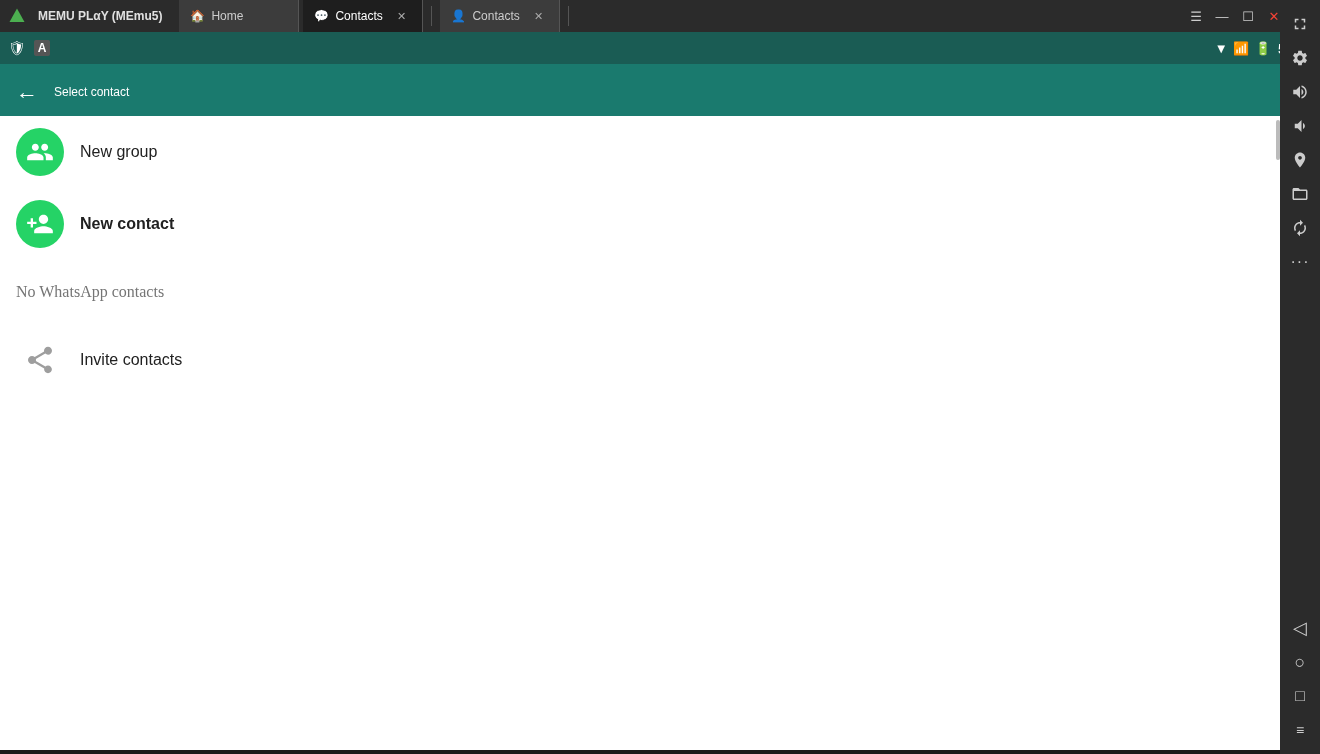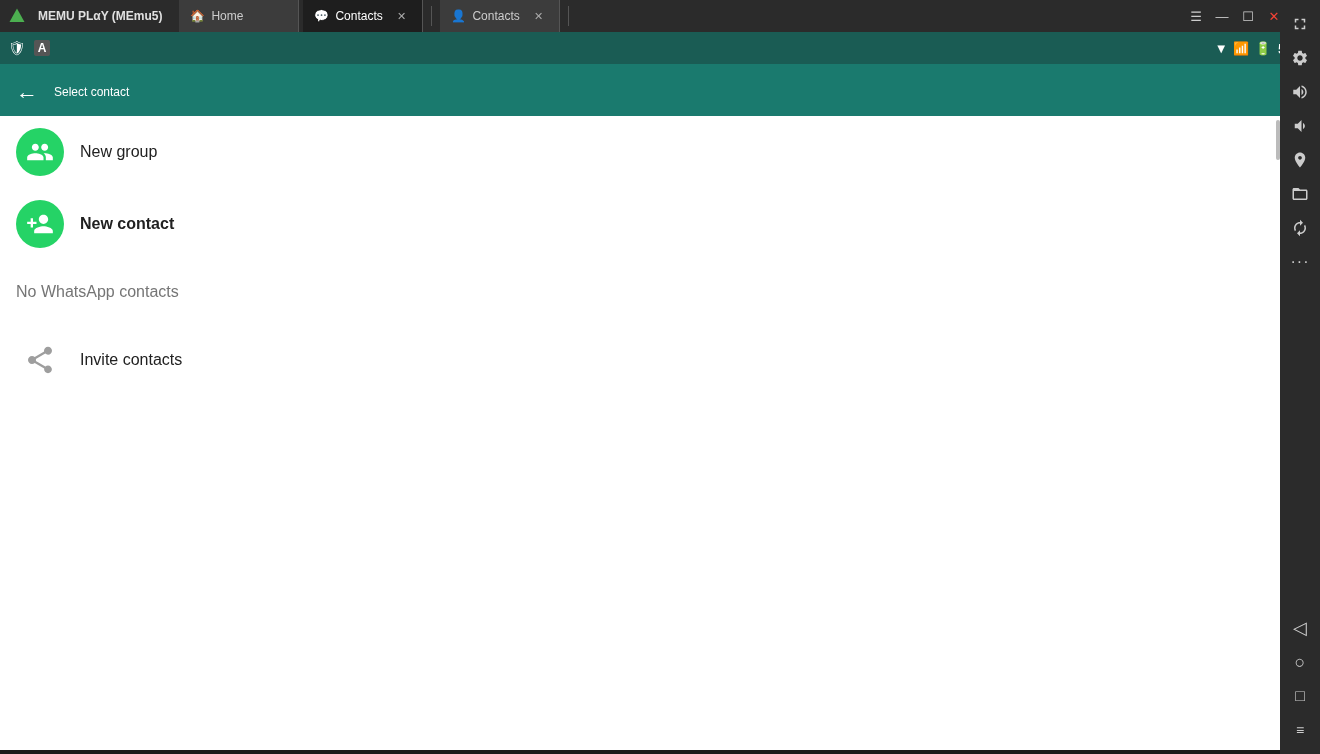--- a/index.html
+++ b/index.html
@@ -189,21 +189,21 @@
 
     <div class="list-item">
       <div class="item-icon-circle">
         <svg width="28" height="28" viewBox="0 0 24 24" fill="white">
           <path d="M15 12c2.21 0 4-1.79 4-4s-1.79-4-4-4-4 1.79-4 4 1.79 4 4 4zm-9-2V7H4v3H1v2h3v3h2v-3h3v-2H6zm9 4c-2.67 0-8 1.34-8 4v2h16v-2c0-2.66-5.33-4-8-4z"></path>
         </svg>
       </div>
       <span class="item-label" style="font-weight:600;text-align:center;">New contact</span>
     </div>
 
-    <div class="list-item" style="">
+    <div class="list-item" style="font-family:Liberation Serif, serif;">
       <span class="item-label" style="color:#757575;">No WhatsApp contacts</span>
     </div>
 
     <div class="list-item">
       <div class="item-icon-share">
         <svg width="32" height="32" viewBox="0 0 24 24" fill="#9e9e9e">
           <path d="M18 16.08c-.76 0-1.44.3-1.96.77L8.91 12.7c.05-.23.09-.46.09-.7s-.04-.47-.09-.7l7.05-4.11c.54.5 1.25.81 2.04.81 1.66 0 3-1.34 3-3s-1.34-3-3-3-3 1.34-3 3c0 .24.04.47.09.7L8.04 9.81C7.5 9.31 6.79 9 6 9c-1.66 0-3 1.34-3 3s1.34 3 3 3c.79 0 1.5-.31 2.04-.81l7.12 4.16c-.05.21-.08.43-.08.65 0 1.61 1.31 2.92 2.92 2.92s2.92-1.31 2.92-2.92-1.31-2.92-2.92-2.92z"></path>
         </svg>
       </div>
       <span class="item-label">Invite contacts</span>

